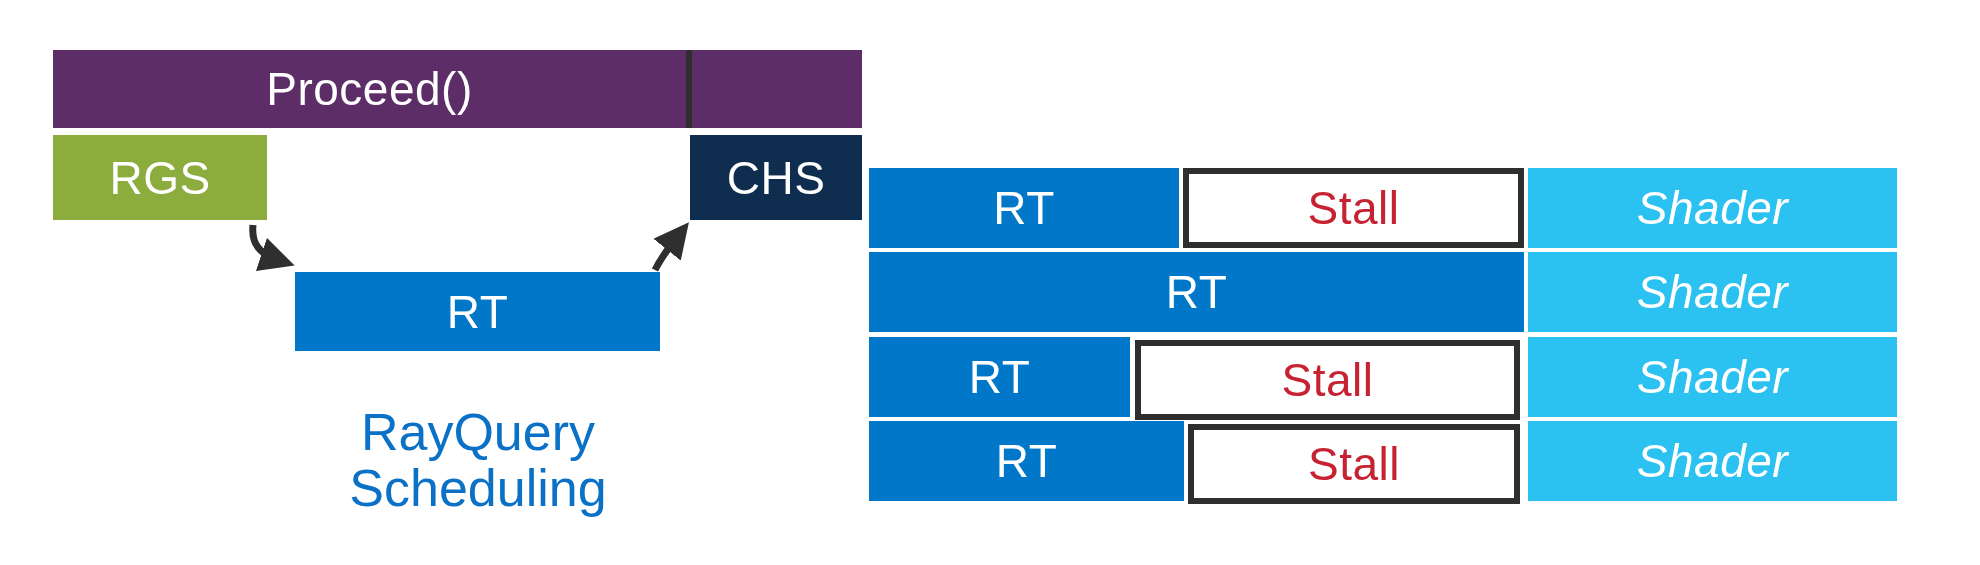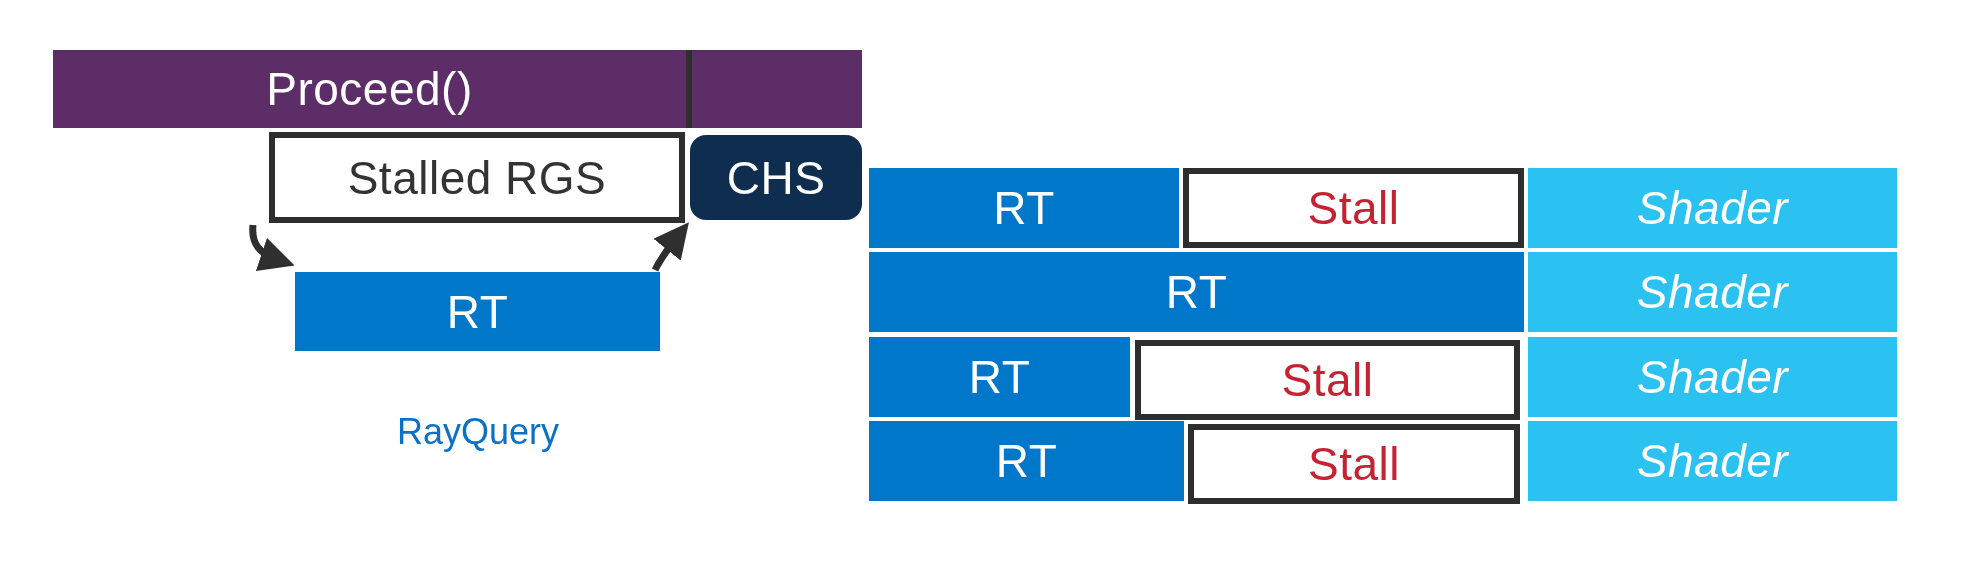--- a/index.html
+++ b/index.html
@@ -31,60 +31,61 @@
   .stall-box{
     background:var(--stall-white,#fff);
     border:6px solid var(--border-dark,#2E2E2E);
   }
   .stall-text{color:var(--stall-red,#C62232);}
   .dark-text{color:var(--label-dark,#333);}
   .divider{background:var(--border-dark,#1F1F1F);}
   .caption{
     position:absolute;text-align:center;
     color:var(--caption-blue,#0A71C6);
-    font-size:36px;line-height:56px;font-weight:400;
+    font-size:52px;line-height:56px;font-weight:400;
   }
   .arrow-overlay{position:absolute;left:0;top:0;pointer-events:none;}
   .arrow-overlay path.arrow{stroke:var(--arrow-dark,#2F2F2F);stroke-width:7;fill:none;}
   .arrow-overlay .arrowhead{fill:var(--arrow-dark,#2F2F2F);}
 </style>
 </head>
 <body>
 
 <div class="canvas">
 
   <div class="bar purple-bg" style="left:53px;top:50px;width:633px;height:78px;">
     <span class="bar-label">Proceed()</span>
   </div>
   <div class="abs divider" style="left:686px;top:50px;width:6px;height:78px;"></div>
   <div class="bar purple-bg" style="left:692px;top:50px;width:170px;height:78px;"></div>
 
-  <div class="bar stall-box" style="left:269px;top:132px;width:416px;height:91px;">
-    <span class="bar-label dark-text">Stalled RGS</span>
+  <div class="bar green-bg" style="left:53px;top:135px;width:214px;height:85px;">
+    <span class="bar-label">RGS</span>
   </div>
-  <div class="bar navy-bg" style="left:690px;top:135px;width:172px;height:85px;border-radius:16px;">
+  <div class="bar navy-bg" style="left:690px;top:135px;width:172px;height:85px;">
     <span class="bar-label">CHS</span>
   </div>
 
   <div class="bar rt-bg" style="left:295px;top:272px;width:365px;height:79px;">
     <span class="bar-label">RT</span>
   </div>
 
   <svg class="arrow-overlay" width="1980" height="565" viewBox="0 0 1980 565">
     <defs>
       <marker id="ah" markerWidth="5" markerHeight="5" refX="2.5" refY="2.5" orient="auto" markerUnits="strokeWidth">
         <path class="arrowhead" d="M0,0 L5,2.5 L0,5 Z"></path>
       </marker>
     </defs>
     <path class="arrow" d="M 253 225 C 251 244, 260 254, 278 260" marker-end="url(#ah)"></path>
     <path class="arrow" d="M 655 270 C 662 256, 670 246, 678 236" marker-end="url(#ah)"></path>
   </svg>
 
   <div class="caption" style="left:258px;top:404px;width:440px;">
     <div>RayQuery</div>
+    <div>Scheduling</div>
   </div>
 
   <div class="abs" style="left:869px;top:168px;width:1028px;height:80px;">
     <div class="bar rt-bg" style="left:0;top:0;width:310px;height:80px;">
       <span class="bar-label">RT</span>
     </div>
     <div class="bar stall-box" style="left:314px;top:0;width:341px;height:80px;">
       <span class="bar-label stall-text">Stall</span>
     </div>
     <div class="bar shader-bg" style="left:659px;top:0;width:369px;height:80px;">

